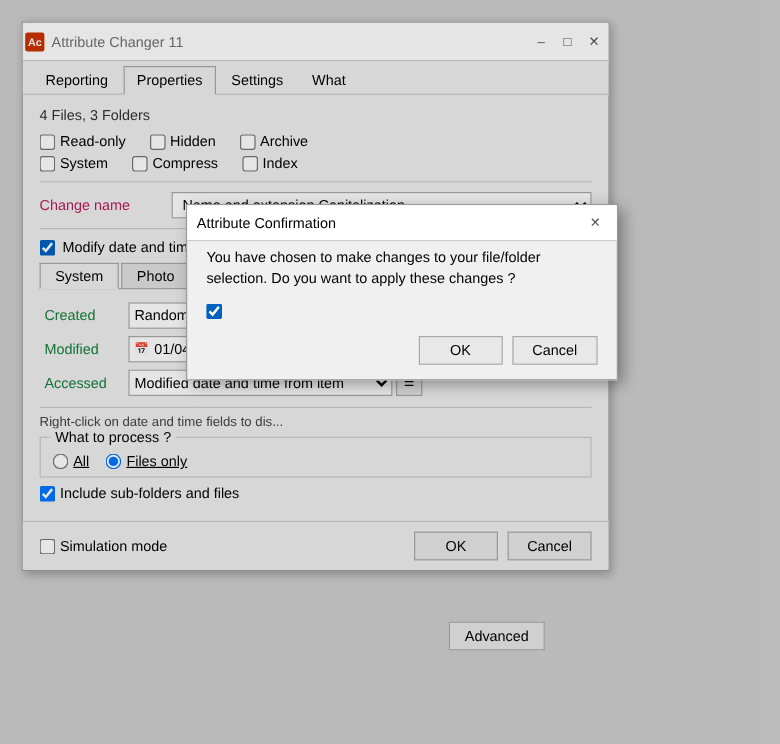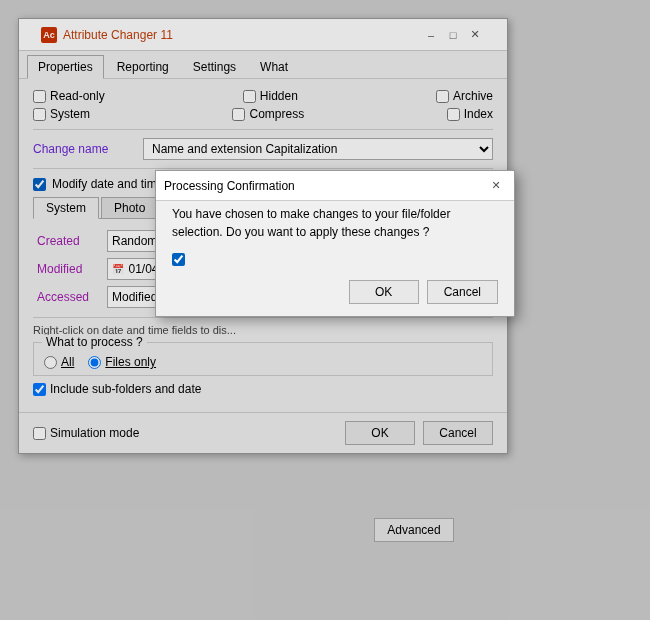--- a/index.html
+++ b/index.html
@@ -21,21 +21,21 @@
       left: 18px;
       width: 490px;
       background: #f0f0f0;
       border: 1px solid #999;
       box-shadow: 2px 2px 8px rgba(0,0,0,0.3);
     }
 
     .title-bar {
       background: #fff;
       border-bottom: 1px solid #ccc;
-      padding: 6px 22px;
+      padding: 6px 2px;
       display: flex;
       align-items: center;
       justify-content: space-between;
       height: 32px;
     }
 
     .title-bar-left {
       display: flex;
       align-items: center;
       gap: 6px;
@@ -49,21 +49,21 @@
       display: flex;
       align-items: center;
       justify-content: center;
       color: white;
       font-size: 9px;
       font-weight: bold;
     }
 
     .title-text {
       font-size: 12px;
-      color: #c2410c;
+      color: #737373;
     }
 
     .window-controls {
       display: flex;
       gap: 2px;
     }
 
     .win-btn {
       width: 20px;
       height: 20px;
@@ -111,21 +111,20 @@
     .info-label {
       font-size: 12px;
       margin-bottom: 8px;
       color: #333;
     }
 
     .checkboxes-row {
       display: flex;
       gap: 20px;
       margin-bottom: 4px;
-      justify-content: space-between;
     }
 
     .checkbox-item {
       display: flex;
       align-items: center;
       gap: 4px;
       font-size: 12px;
     }
 
     .checkbox-item input[type="checkbox"] {
@@ -142,21 +141,21 @@
 
     .form-row {
       display: flex;
       align-items: center;
       margin-bottom: 8px;
     }
 
     .form-label {
       width: 110px;
       font-size: 12px;
-      color: #6d28d9;
+      color: #be185d;
     }
 
     .select-wrapper {
       flex: 1;
       position: relative;
       display: flex;
       align-items: center;
     }
 
     .select-wrapper select {
@@ -215,21 +214,21 @@
     }
 
     .dt-table td {
       padding: 3px 4px;
       font-size: 12px;
       vertical-align: middle;
     }
 
     .dt-label-col {
       width: 70px;
-      color: #a21caf;
+      color: #15803d;
     }
 
     .dt-input-wrapper {
       display: flex;
       align-items: center;
       gap: 3px;
     }
 
     .dt-select-wide {
       width: 220px;
@@ -471,27 +470,28 @@
       <span class="title-text">Attribute Changer 11</span>
     </div>
     <div class="window-controls">
       <button class="win-btn">–</button>
       <button class="win-btn">□</button>
       <button class="win-btn close">✕</button>
     </div>
   </div>
 
   <div class="menu-tabs">
+    <div class="menu-tab">Reporting</div>
     <div class="menu-tab active">Properties</div>
-    <div class="menu-tab">Reporting</div>
     <div class="menu-tab">Settings</div>
     <div class="menu-tab">What</div>
   </div>
 
   <div class="content">
+    <div class="info-label">4 Files, 3 Folders</div>
 
     <div class="checkboxes-row">
       <label class="checkbox-item">
         <input type="checkbox" style="">
         <span>Read-only</span>
       </label>
       <label class="checkbox-item">
         <input type="checkbox" style="">
         <span>Hidden</span>
       </label>
@@ -599,21 +599,21 @@
         </label>
         <label class="radio-item">
           <input type="radio" name="process" checked="" style="">
           <span>Files only</span>
         </label>
       </div>
     </div>
 
     <label class="subfolder-row">
       <input type="checkbox" checked="" style="">
-      <span>Include sub-folders and date</span>
+      <span>Include sub-folders and files</span>
     </label>
   </div>
 
   <div class="bottom-bar">
     <div class="bottom-bar-inner">
       <label class="sim-mode">
         <input type="checkbox" style="">
         <span>Simulation mode</span>
       </label>
       <div style="display:flex; gap:8px;">
@@ -623,21 +623,21 @@
     </div>
   </div>
 </div>
 
 <button class="btn btn-advanced" style="position:absolute; top:518px; left:374px; z-index:5;">Advanced</button>
 
 <div class="dialog-overlay"></div>
 
 <div class="dialog">
   <div class="dialog-title-bar">
-    <span class="dialog-title-text">Processing Confirmation</span>
+    <span class="dialog-title-text">Attribute Confirmation</span>
     <div class="window-controls">
       <button class="win-btn close">✕</button>
     </div>
   </div>
   <div class="dialog-content">
     <p class="dialog-message">You have chosen to make changes to your file/folder selection.  Do you want to apply these changes ?</p>
     <label class="dialog-checkbox-row">
       <input type="checkbox" checked="" style="">
     </label>
     <div class="dialog-buttons">

